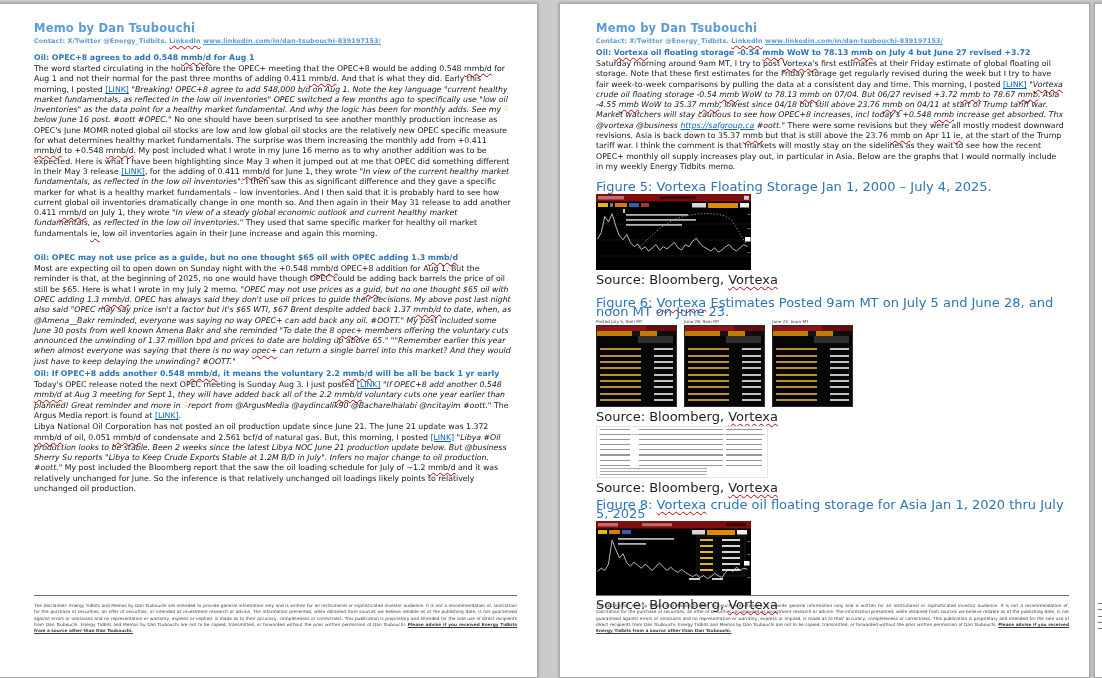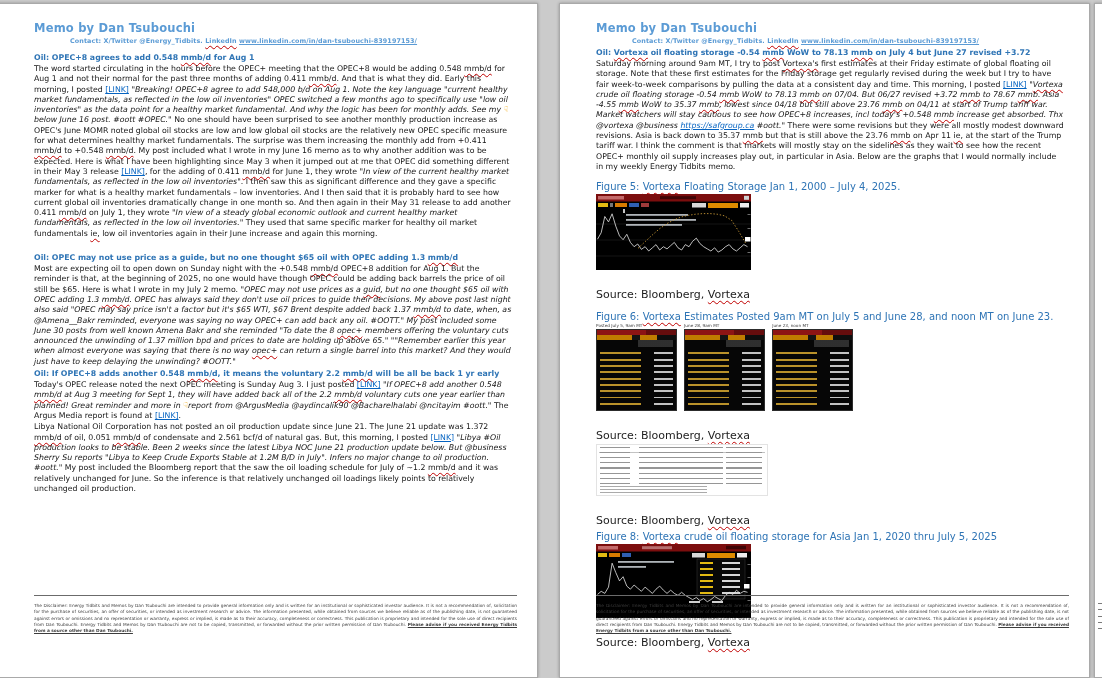--- a/index.html
+++ b/index.html
@@ -5,32 +5,32 @@
   html,body{margin:0;padding:0;}
   body{width:1102px;height:678px;overflow:hidden;background:#cbcbcb;position:relative;
        font-family:"DejaVu Sans",sans-serif;color:#111;}
   .page{position:absolute;top:3px;bottom:0;background:#fff;border:1px solid #a9a9a9;
         box-shadow:0 0 3px rgba(0,0,0,.28);box-sizing:border-box;overflow:hidden;}
   #pageL{left:-3px;width:541px;}
   #pageR{left:559px;width:531px;}
   #pageS{left:1094px;width:10px;}
   .pad{position:absolute;inset:0;padding:17px 24px 0 36px;box-sizing:border-box;}
   .title{color:#5B9BD5;font-size:11.5px;font-weight:bold;letter-spacing:.2px;}
-  .contact{color:#5B9BD5;font-size:6.4px;font-weight:bold;margin-top:2px;letter-spacing:.1px;margin-left:36px;}
+  .contact{color:#5B9BD5;font-size:6.4px;font-weight:bold;margin-top:2px;letter-spacing:.1px;}
   .h{color:#2E74B5;font-size:7.8px;font-weight:bold;line-height:10px;}
   .p{font-size:7.8px;line-height:10.3px;color:#161616;margin-top:1px;}
   .i{font-style:italic;}
   .u,.lk2{text-decoration:underline;}
   .lk{color:#0563C1;text-decoration:underline;}
   .bu{font-weight:bold;text-decoration:underline;}
   .em{color:#F0A500;font-style:normal;}
   u.sq{text-decoration:underline wavy #C00000 1px;text-underline-offset:1.5px;text-decoration-skip-ink:none;}
   .mt-h1{margin-top:8px;} .mt-h2{margin-top:14px;} .mt-h3{margin-top:2px;} .mt-h4{margin-top:20px;}
-  .figcap{color:#2E74B5;font-size:10px;line-height:9.5px;margin-top:10px;}
-  .src{font-size:11px;color:#1d1d1d;margin-top:18px;}
+  .figcap{color:#2E74B5;font-size:13px;line-height:9.5px;margin-top:10px;}
+  .src{font-size:13px;color:#1d1d1d;margin-top:2px;}
   .chart{display:block;margin-top:2px;background:#000;}
   
   .f6wrap{margin-top:2px;white-space:nowrap;}
   .f6col{display:inline-block;vertical-align:top;margin-right:2px;}
   .f6lab{font-size:4.2px;color:#3a3a3a;height:6px;line-height:6px;}
   .f6p{width:81px;height:82px;background:#060606;border:1px solid #2c2c2c;position:relative;box-sizing:border-box;}
   .f6p .r1{height:5px;background:linear-gradient(90deg,#8d1414 0 62%,#650d0d 62% 100%);}
   .f6p .r2{height:5px;background:linear-gradient(90deg,#c07c00 0 44%,#141414 44% 54%,#c07c00 54% 76%,#0e0e0e 76%);}
   .f6p .hd{height:7px;background:linear-gradient(90deg,transparent 0 52%,#3d3d3d 52% 96%,transparent 96%);opacity:.75;}
   .f6p .lc{position:absolute;top:19px;bottom:2px;left:3px;width:52%;

